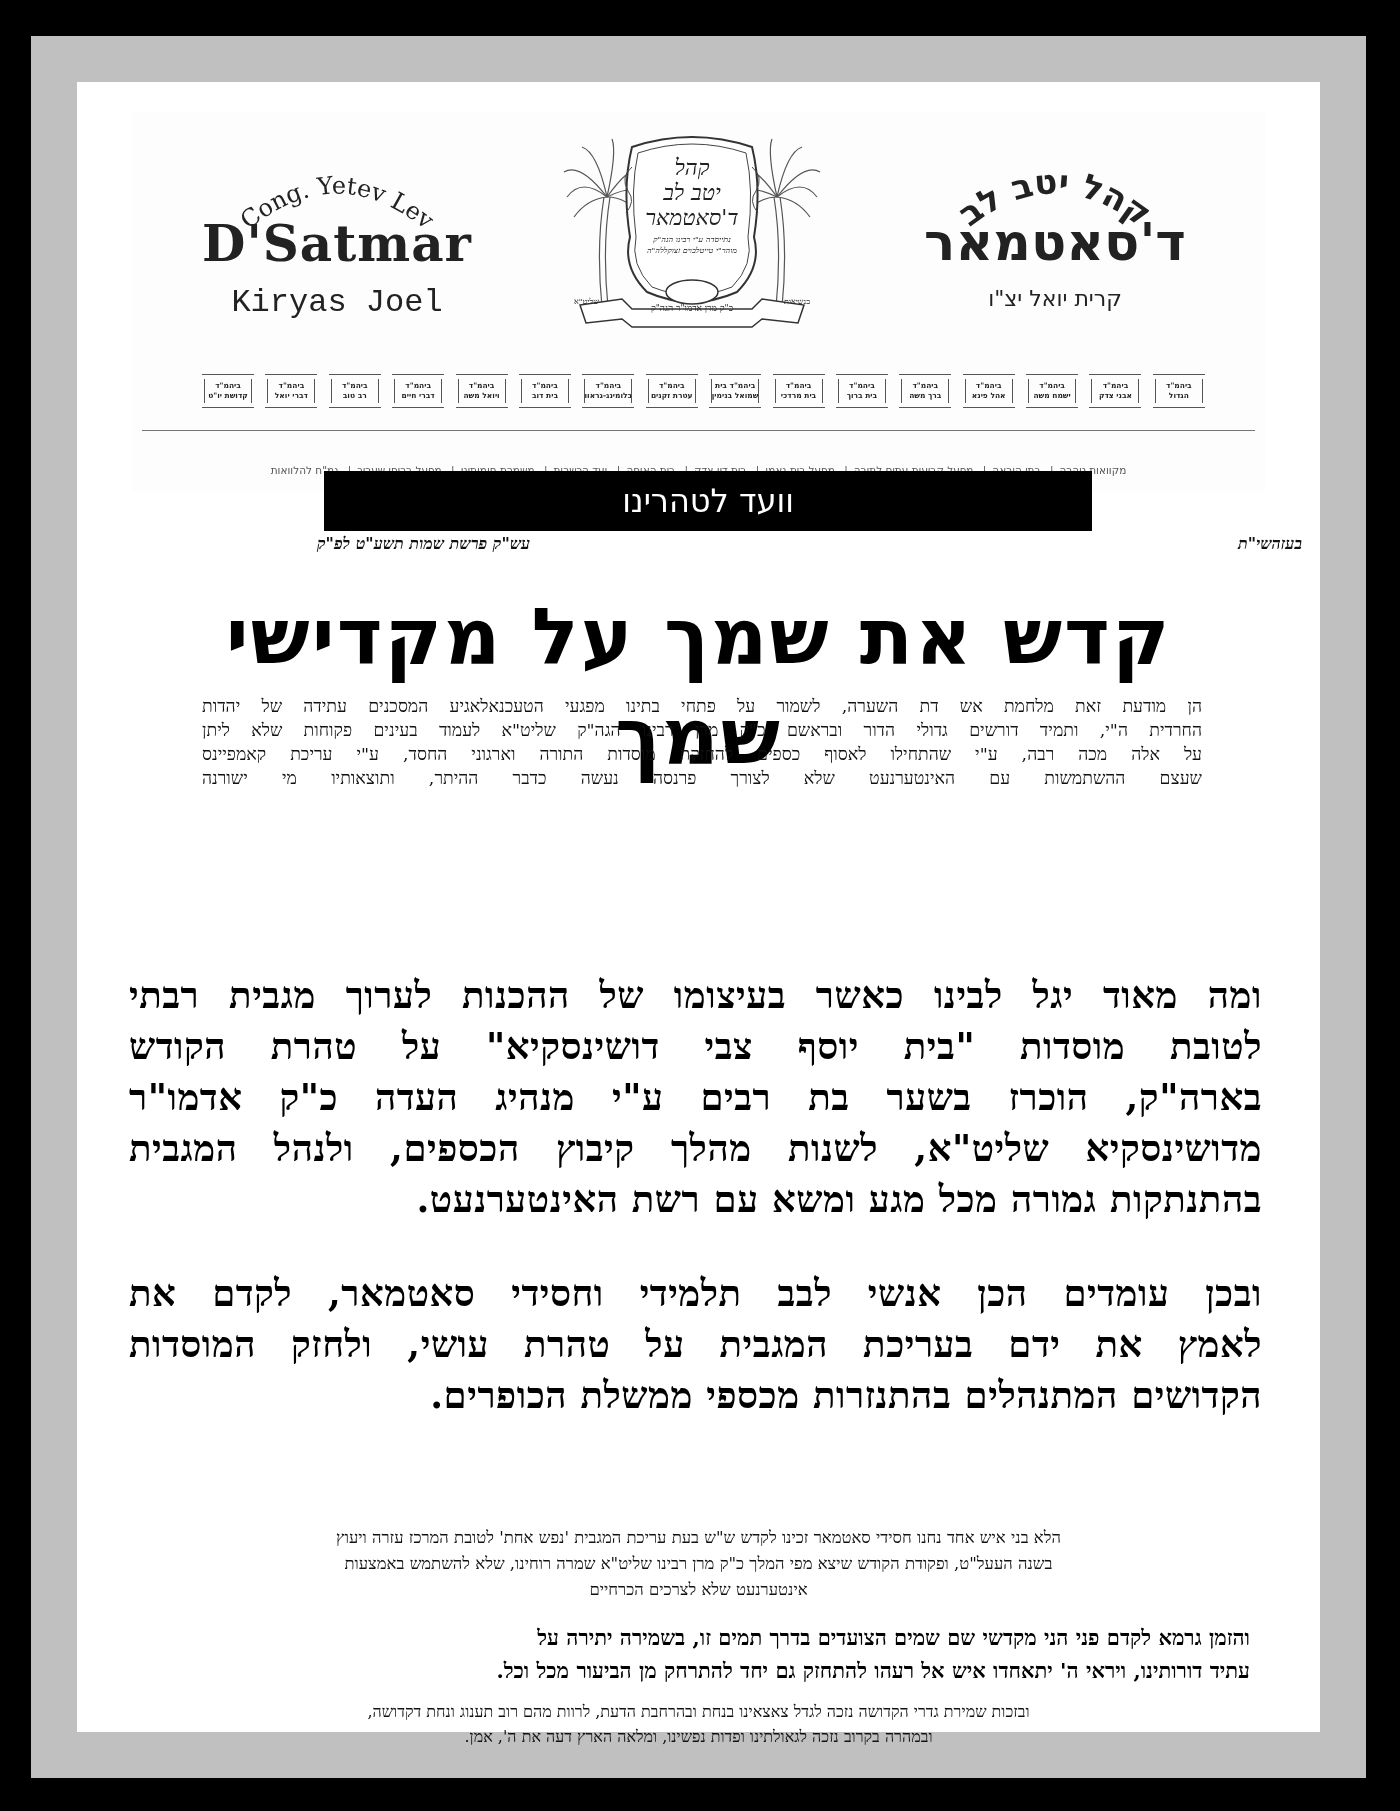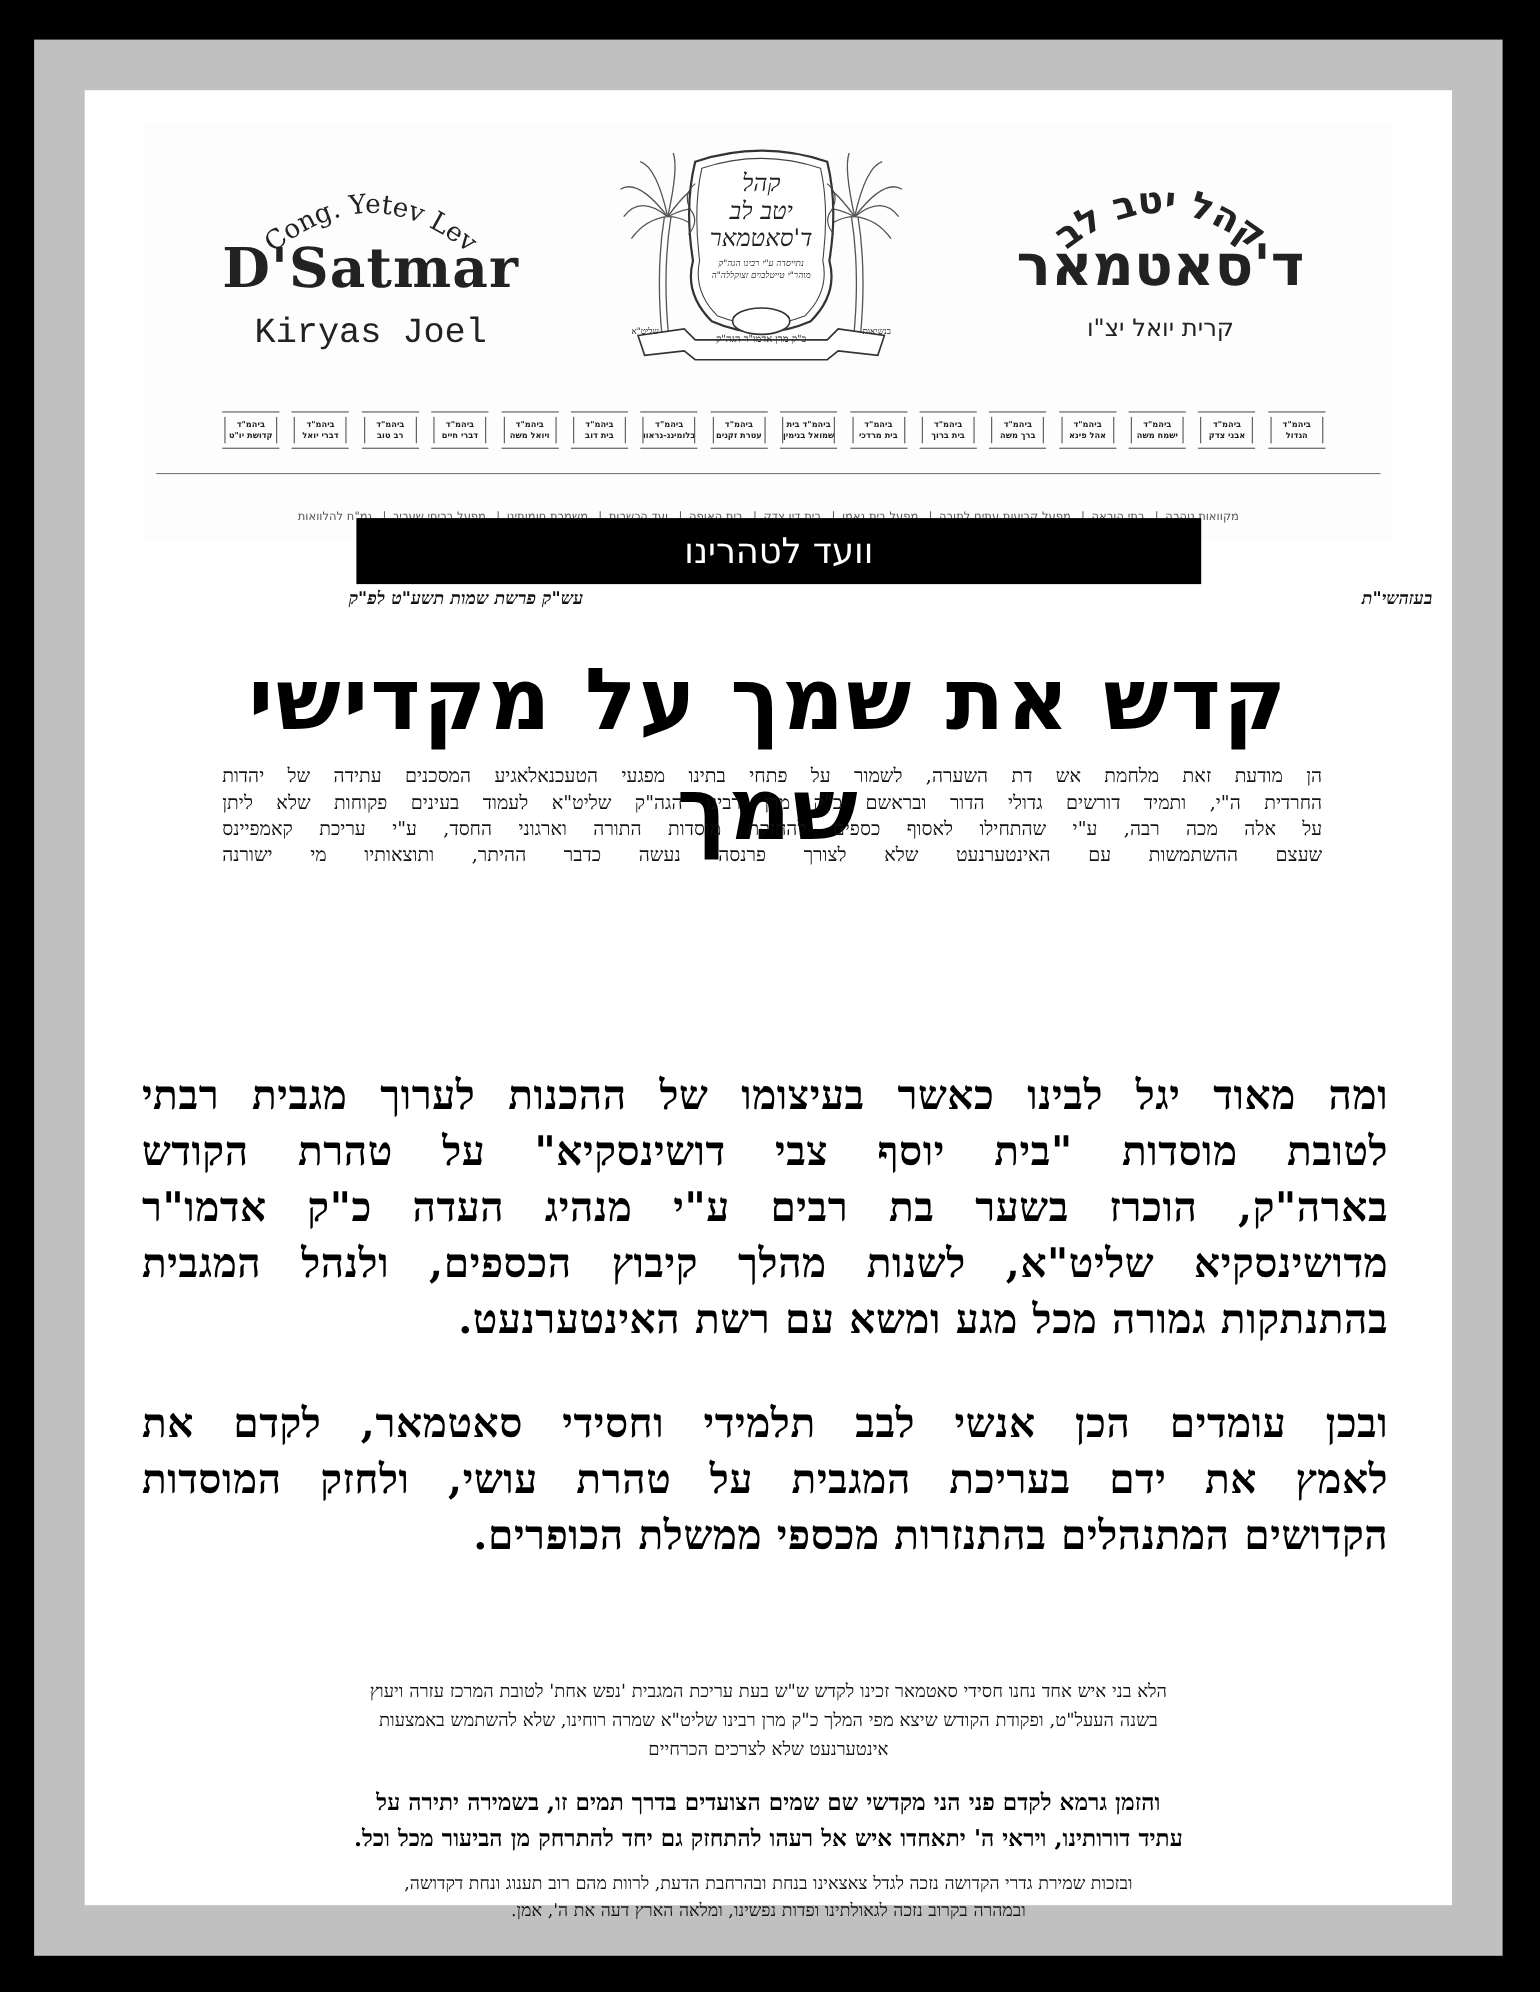--- a/index.html
+++ b/index.html
@@ -128,21 +128,21 @@
   .big.p1 { top: 888px; }
   .big.p2 { top: 1186px; }
   .big.p1 span:last-child, .big.p2 span:last-child { text-align-last: right; }
 
   .small1 {
     position: absolute; left: 110px; top: 1443px; width: 1023px; direction: rtl; text-align: center;
     font-family: "DejaVu Serif", serif; font-size: 16.5px; line-height: 26px; color: #111;
   }
   .small1 span, .small2 span, .small3 span { display: block; }
   .small2 {
-    position: absolute; left: 70px; top: 1539px; width: 1103px; direction: rtl; text-align: center;
+    position: absolute; left: 70px; top: 1539px; width: 1103px; direction: rtl; text-align: right;
     font-family: "DejaVu Serif", serif; font-weight: bold; font-size: 21px; line-height: 33px; color: #000;
   }
   .small3 {
     position: absolute; left: 110px; top: 1617px; width: 1023px; direction: rtl; text-align: center;
     font-family: "DejaVu Serif", serif; font-size: 16px; line-height: 25px; color: #111;
   }
 </style>
 </head>
 <body>
 

